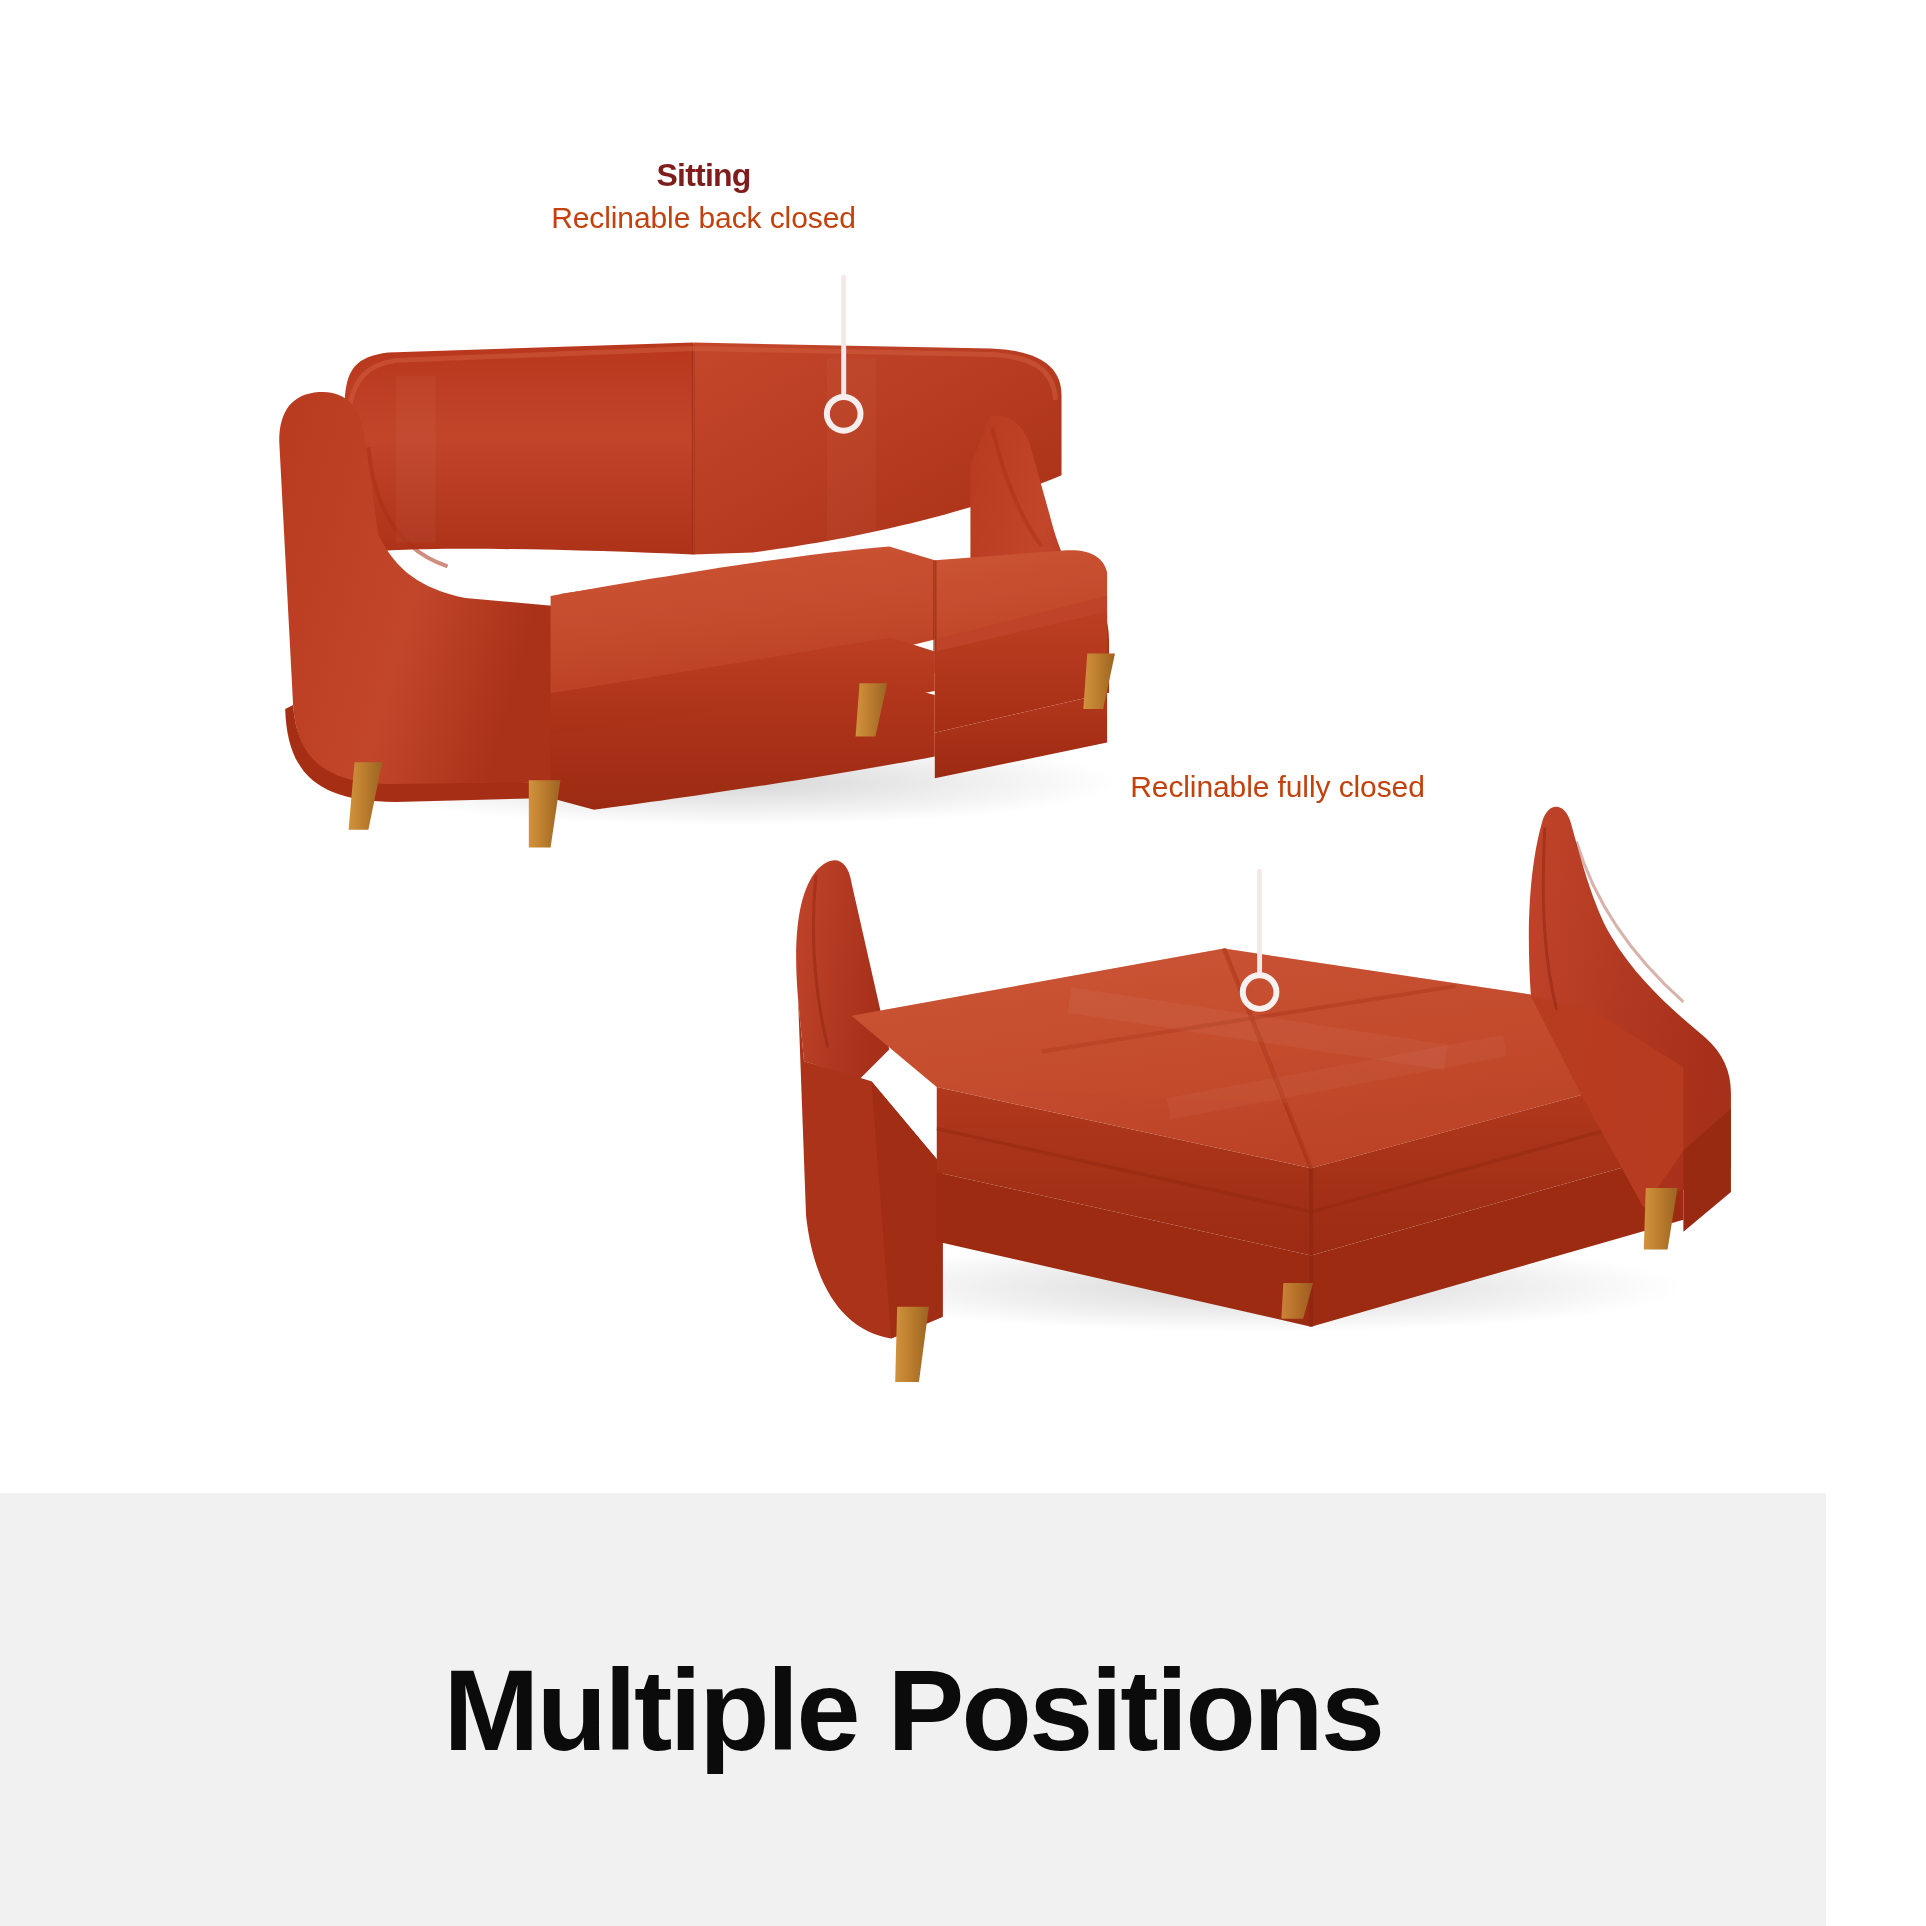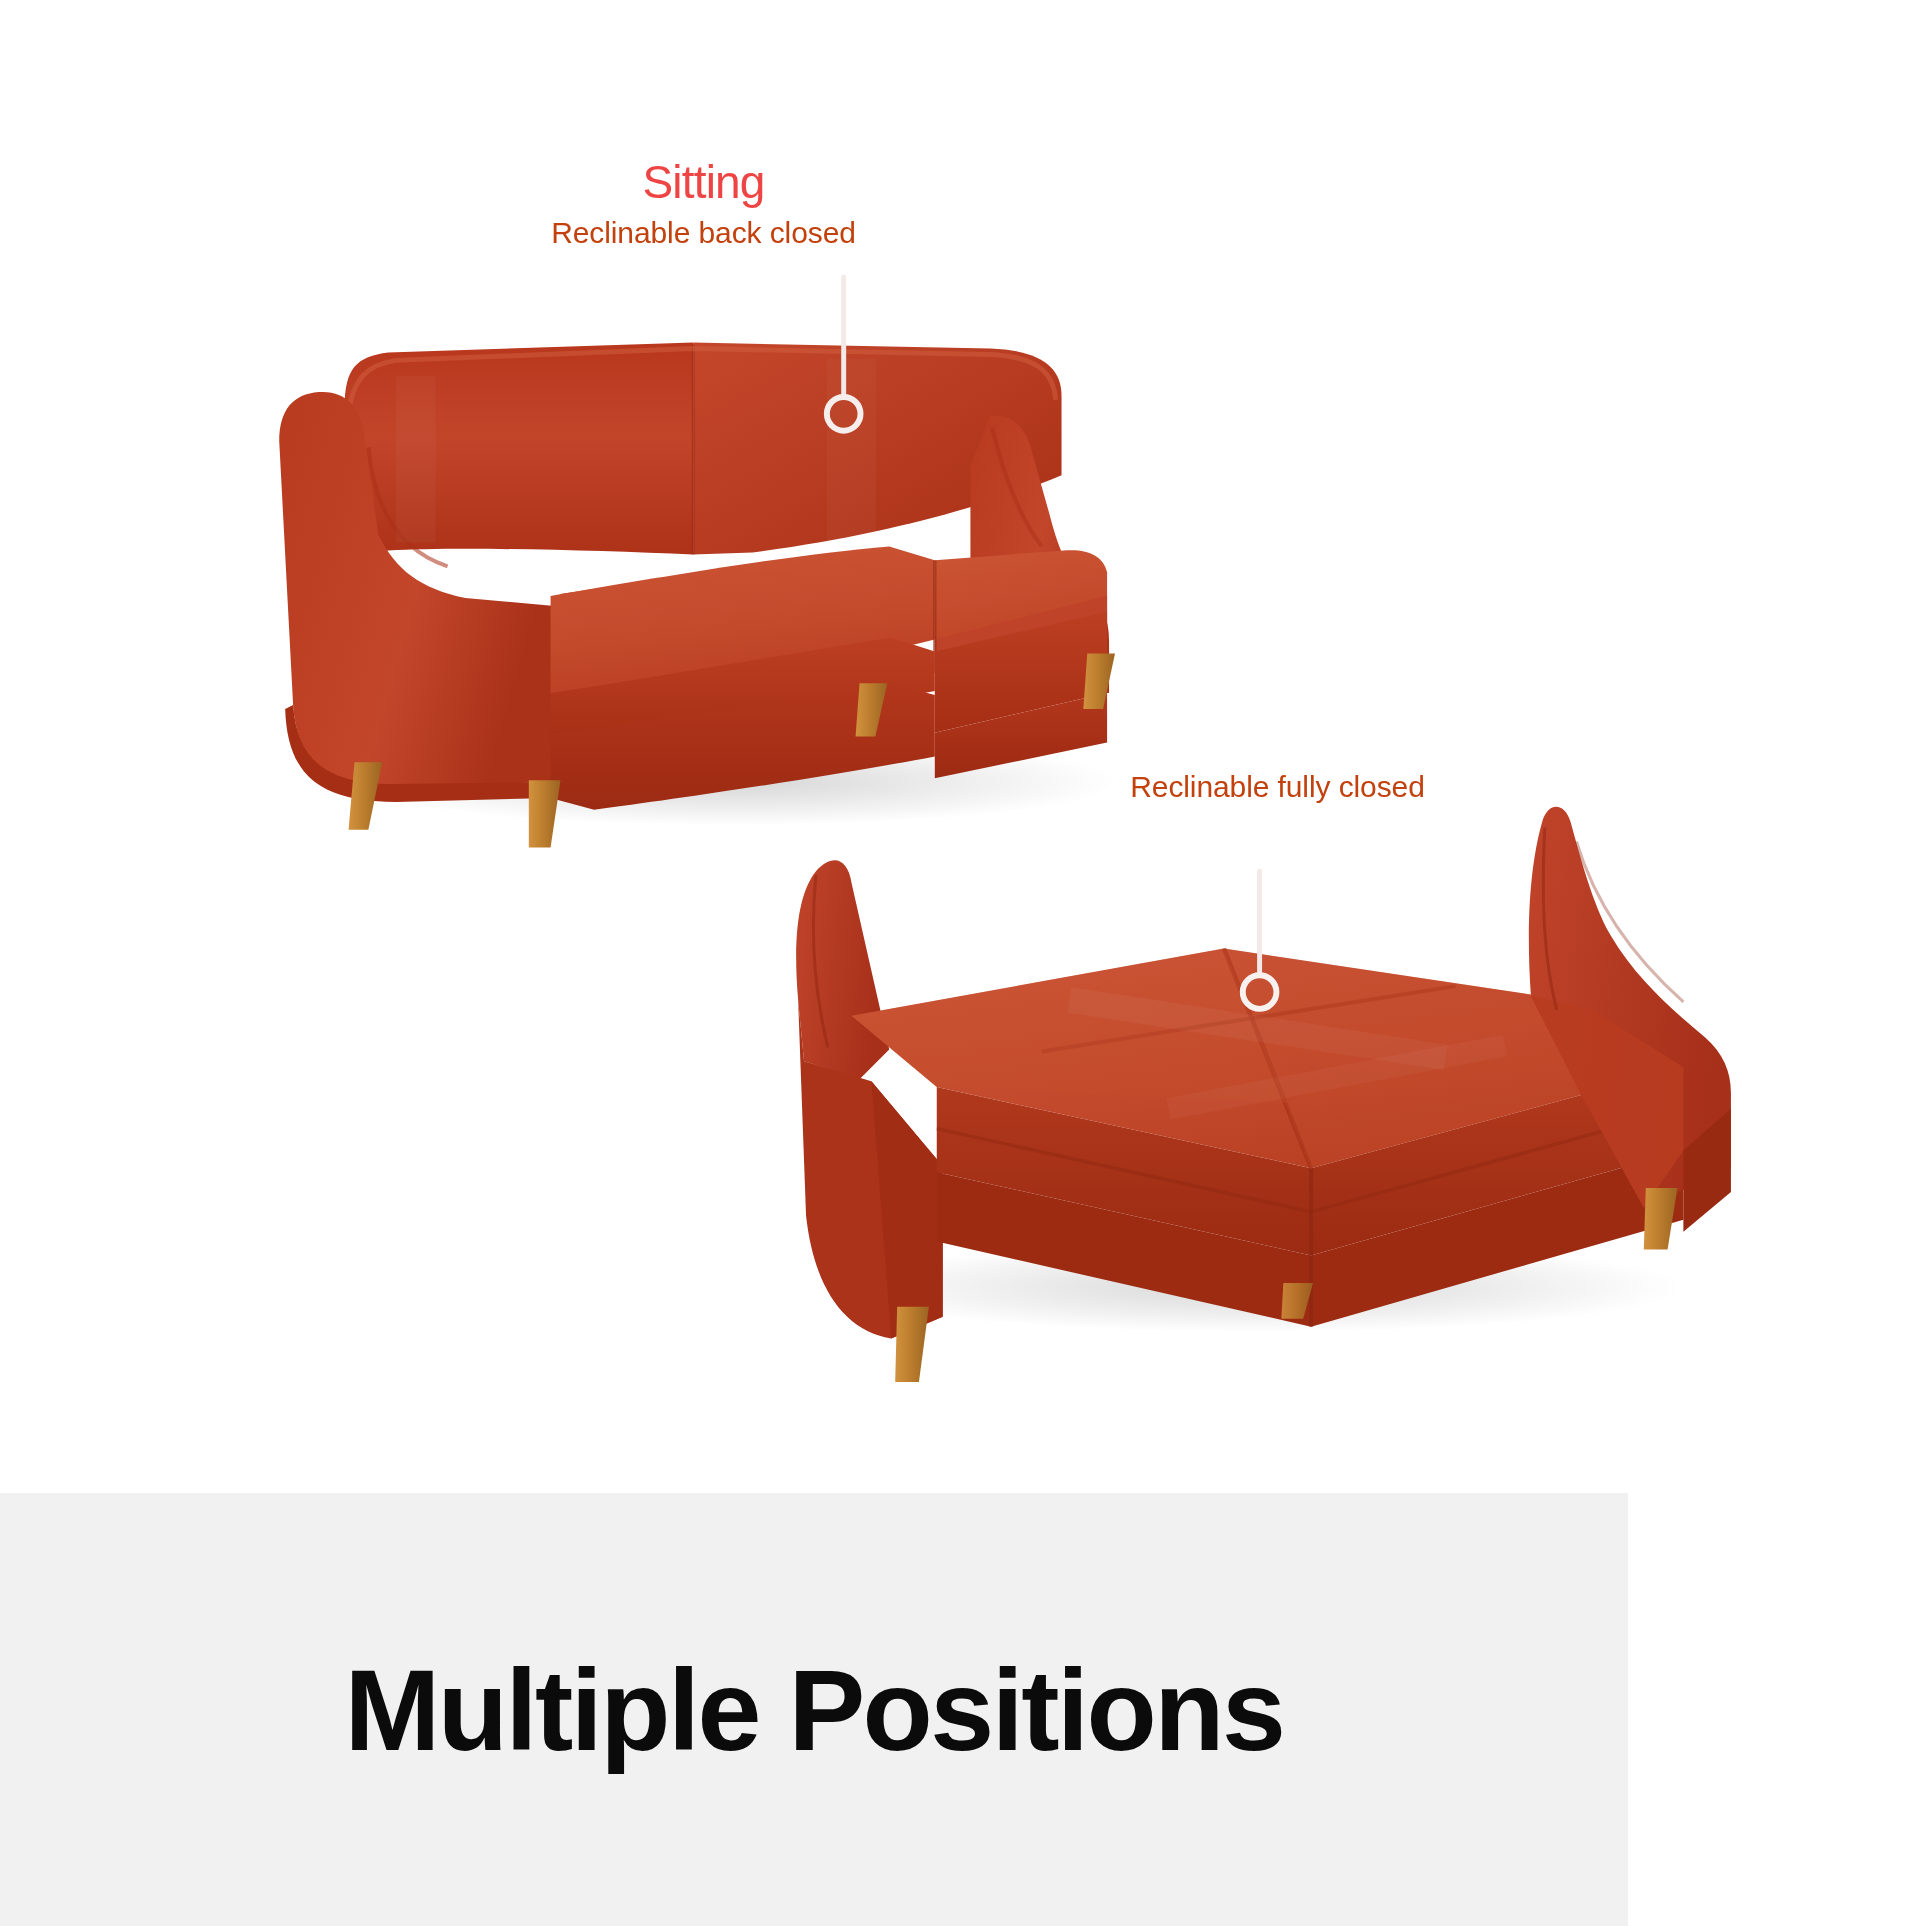--- a/index.html
+++ b/index.html
@@ -41,42 +41,42 @@
   
   .callout-label {
     position: absolute;
     text-align: center;
     color: #141414;
     line-height: 1.08;
     white-space: nowrap;
     user-select: none;
   }
   .callout-title {
-    font-size: 46px;
-    font-weight: 400;
+    font-size: 32px;
+    font-weight: 700;
     letter-spacing: -0.8px;
-    color: #ef4444;
+    color: #7f1d1d;
   }
   .callout-sub {
     font-size: 30px;
     font-weight: 400;
     letter-spacing: -0.1px;
     color: #c2410c;
     margin-top: 9px;
   }
 
   #callout-sitting  { left: 446px;  top: 158px;  width: 515px; }
   #callout-sleeping { left: 1020px; top: 762px;  width: 515px; }
 
   
   .banner {
     position: absolute;
     left: 0;
     top: 1493px;
-    width: 1628px;
+    width: 1826px;
     height: 434px;
     background: #f1f1f1;
     display: flex;
     align-items: center;
     justify-content: center;
   }
   .banner-title {
     font-size: 115px;
     font-weight: 700;
     letter-spacing: -2.5px;

